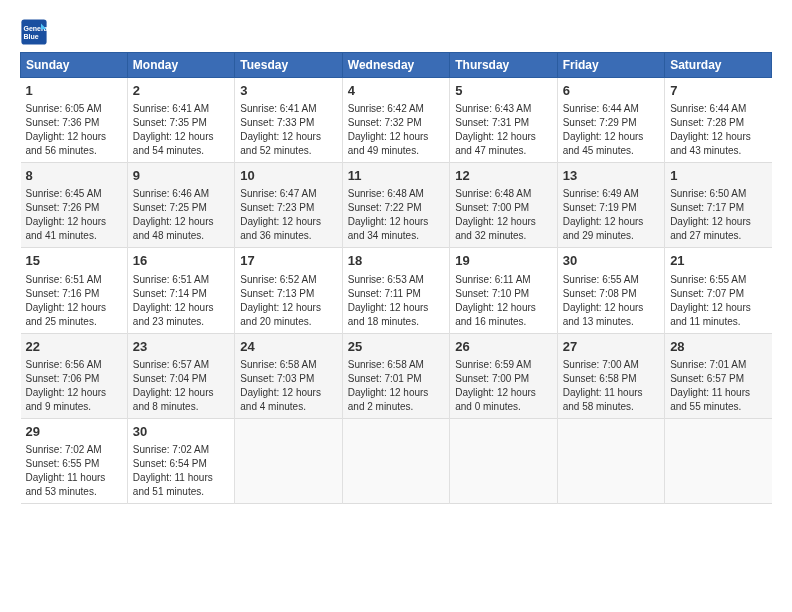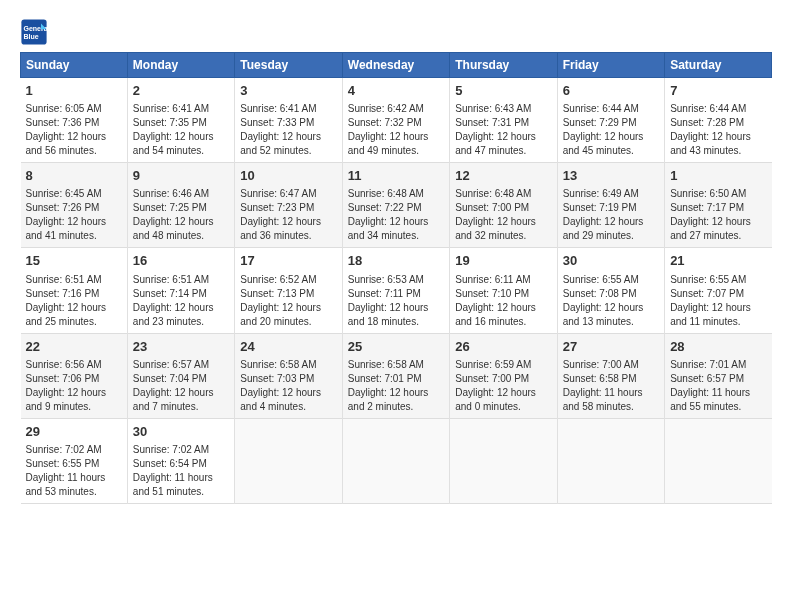--- a/index.html
+++ b/index.html
@@ -147,21 +147,21 @@
           <td><span class="day-num">15</span><span>Sunrise: 6:51 AM</span><br><span>Sunset: 7:16 PM</span><br><span>Daylight: 12 hours</span><br><span>and 25 minutes.</span></td>
           <td><span class="day-num">16</span><span>Sunrise: 6:51 AM</span><br><span>Sunset: 7:14 PM</span><br><span>Daylight: 12 hours</span><br><span>and 23 minutes.</span></td>
           <td><span class="day-num">17</span><span>Sunrise: 6:52 AM</span><br><span>Sunset: 7:13 PM</span><br><span>Daylight: 12 hours</span><br><span>and 20 minutes.</span></td>
           <td><span class="day-num">18</span><span>Sunrise: 6:53 AM</span><br><span>Sunset: 7:11 PM</span><br><span>Daylight: 12 hours</span><br><span>and 18 minutes.</span></td>
           <td><span class="day-num">19</span><span>Sunrise: 6:11 AM</span><br><span>Sunset: 7:10 PM</span><br><span>Daylight: 12 hours</span><br><span>and 16 minutes.</span></td>
           <td><span class="day-num">30</span><span>Sunrise: 6:55 AM</span><br><span>Sunset: 7:08 PM</span><br><span>Daylight: 12 hours</span><br><span>and 13 minutes.</span></td>
           <td><span class="day-num">21</span><span>Sunrise: 6:55 AM</span><br><span>Sunset: 7:07 PM</span><br><span>Daylight: 12 hours</span><br><span>and 11 minutes.</span></td>
         </tr>
         <tr>
           <td><span class="day-num">22</span><span>Sunrise: 6:56 AM</span><br><span>Sunset: 7:06 PM</span><br><span>Daylight: 12 hours</span><br><span>and 9 minutes.</span></td>
-          <td><span class="day-num">23</span><span>Sunrise: 6:57 AM</span><br><span>Sunset: 7:04 PM</span><br><span>Daylight: 12 hours</span><br><span>and 7 minutes.</span></td>
+          <td><span class="day-num">23</span><span>Sunrise: 6:57 AM</span><br><span>Sunset: 7:04 PM</span><br><span>Daylight: 12 hours</span><br><span>and 8 minutes.</span></td>
           <td><span class="day-num">24</span><span>Sunrise: 6:58 AM</span><br><span>Sunset: 7:03 PM</span><br><span>Daylight: 12 hours</span><br><span>and 4 minutes.</span></td>
           <td><span class="day-num">25</span><span>Sunrise: 6:58 AM</span><br><span>Sunset: 7:01 PM</span><br><span>Daylight: 12 hours</span><br><span>and 2 minutes.</span></td>
           <td><span class="day-num">26</span><span>Sunrise: 6:59 AM</span><br><span>Sunset: 7:00 PM</span><br><span>Daylight: 12 hours</span><br><span>and 0 minutes.</span></td>
           <td><span class="day-num">27</span><span>Sunrise: 7:00 AM</span><br><span>Sunset: 6:58 PM</span><br><span>Daylight: 11 hours</span><br><span>and 58 minutes.</span></td>
           <td><span class="day-num">28</span><span>Sunrise: 7:01 AM</span><br><span>Sunset: 6:57 PM</span><br><span>Daylight: 11 hours</span><br><span>and 55 minutes.</span></td>
         </tr>
         <tr>
           <td><span class="day-num">29</span><span>Sunrise: 7:02 AM</span><br><span>Sunset: 6:55 PM</span><br><span>Daylight: 11 hours</span><br><span>and 53 minutes.</span></td>
           <td><span class="day-num">30</span><span>Sunrise: 7:02 AM</span><br><span>Sunset: 6:54 PM</span><br><span>Daylight: 11 hours</span><br><span>and 51 minutes.</span></td>
           <td class="empty-cell"></td>

